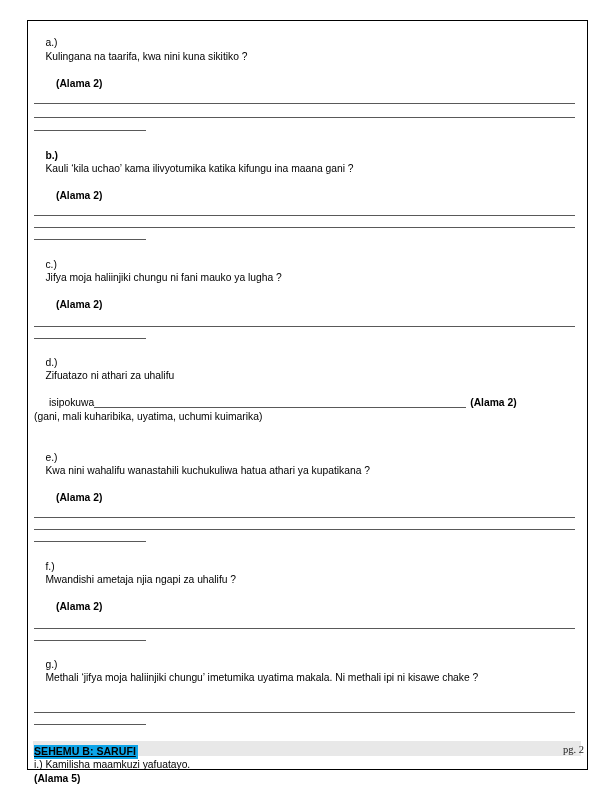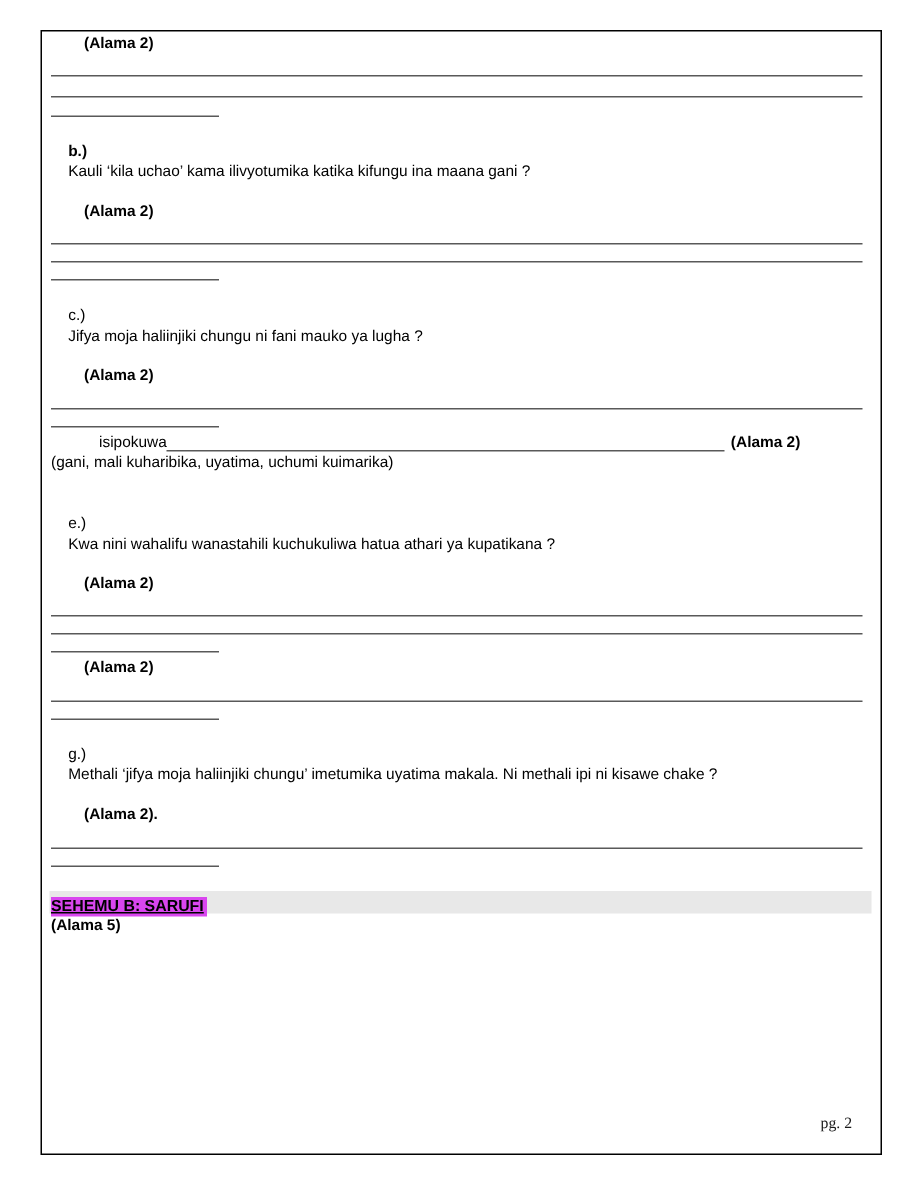--- a/index.html
+++ b/index.html
@@ -67,21 +67,21 @@
   .gap-13 { height: 13px; }
   .gap-14 { height: 14px; }
   .gap-16 { height: 16px; }
 
   
   .d-line2 {
     font-size: 10.3px;
     line-height: 13.4px;
     display: flex;
     align-items: flex-start;
-    margin-left: 32px;
+    margin-left: 15px;
   }
   .d-blank {
     flex: 0 0 372px;
     border-bottom: 1.1px solid #595959;
     height: 11px;
     margin: 0 4px 1px 0;
   }
   .d-marks { font-weight: bold; font-size: 10.3px; }
 
   
@@ -89,47 +89,51 @@
     background: #e8e8e8;
     width: 548px;
     height: 15px;
     margin-left: -1px;
   }
   .section-title {
     font-size: 10.6px;
     font-weight: bold;
     text-decoration: underline;
     line-height: 13.5px;
-    background: #d946ef;
+    background: #0ea5e9;
     display: inline-block;
     padding-right: 2px;
   }
 
   .plain {
     font-size: 10.3px;
     line-height: 13.6px;
   }
   .plain.b { font-weight: bold; }
 
   .footer {
     position: absolute;
-    right: 44px;
+    right: 28px;
     top: 744px;
     font-family: "Liberation Serif", serif;
     font-size: 10.5px;
     color: #1a1a1a;
   }
 </style>
 </head>
 <body>
 
 <div class="page-border"></div>
 
 <div class="content">
 
+  <div class="q-text">
+    <span>a.)</span>
+    <span>Kulingana na taarifa, kwa nini kuna sikitiko ?</span>
+  </div>
   <div class="marks">(Alama 2)</div>
   <div class="gap-13"></div>
   <div class="rule-full"></div>
   <div class="gap-13"></div>
   <div class="rule-full"></div>
   <div class="gap-12"></div>
   <div class="rule-short"></div>
   <div class="gap-4"></div>
 
   <div class="q-text">
@@ -149,20 +153,24 @@
     <span>c.)</span>
     <span>Jifya moja haliinjiki chungu ni fani mauko ya lugha ?</span>
   </div>
   <div class="marks">(Alama 2)</div>
   <div class="gap-14"></div>
   <div class="rule-full"></div>
   <div class="gap-11"></div>
   <div class="rule-short"></div>
   <div class="gap-4"></div>
 
+  <div class="q-text">
+    <span>d.)</span>
+    <span>Zifuatazo ni athari za uhalifu</span>
+  </div>
   <div class="d-line2">
     <span>isipokuwa</span>
     <span class="d-blank"></span>
     <span class="d-marks">(Alama 2)</span>
   </div>
   <div class="q-text">(gani, mali kuharibika, uyatima, uchumi kuimarika)</div>
   <div class="gap-14"></div>
 
   <div class="q-text">
     <span>e.)</span>
@@ -170,42 +178,46 @@
   </div>
   <div class="marks">(Alama 2)</div>
   <div class="gap-13"></div>
   <div class="rule-full"></div>
   <div class="gap-11"></div>
   <div class="rule-full"></div>
   <div class="gap-11"></div>
   <div class="rule-short"></div>
   <div class="gap-4"></div>
 
+  <div class="q-text">
+    <span>f.)</span>
+    <span>Mwandishi ametaja njia ngapi za uhalifu ?</span>
+  </div>
   <div class="marks">(Alama 2)</div>
   <div class="gap-14"></div>
   <div class="rule-full"></div>
   <div class="gap-11"></div>
   <div class="rule-short"></div>
   <div class="gap-4"></div>
 
   <div class="q-text">
     <span>g.)</span>
     <span>Methali ‘jifya moja haliinjiki chungu’ imetumika uyatima makala. Ni methali ipi ni kisawe chake ?</span>
   </div>
-  <div class="marks">(Alama 2).</div>
   <div class="gap-14"></div>
   <div class="rule-full"></div>
   <div class="gap-11"></div>
   <div class="rule-short"></div>
 
   <div class="gap-16"></div>
 
   <div class="section-band"></div>
   <div style="margin-top:-15px;height:15px;">
     <span class="section-title">SEHEMU B: SARUFI</span>
   </div>
   <div class="gap-2"></div>
 
+  <div class="plain">i.) Kamilisha maamkuzi yafuatayo.</div>
   <div class="plain b">(Alama 5)</div>
 
 </div>
 
 <div class="footer">pg. 2</div>
 
 </body></html>

